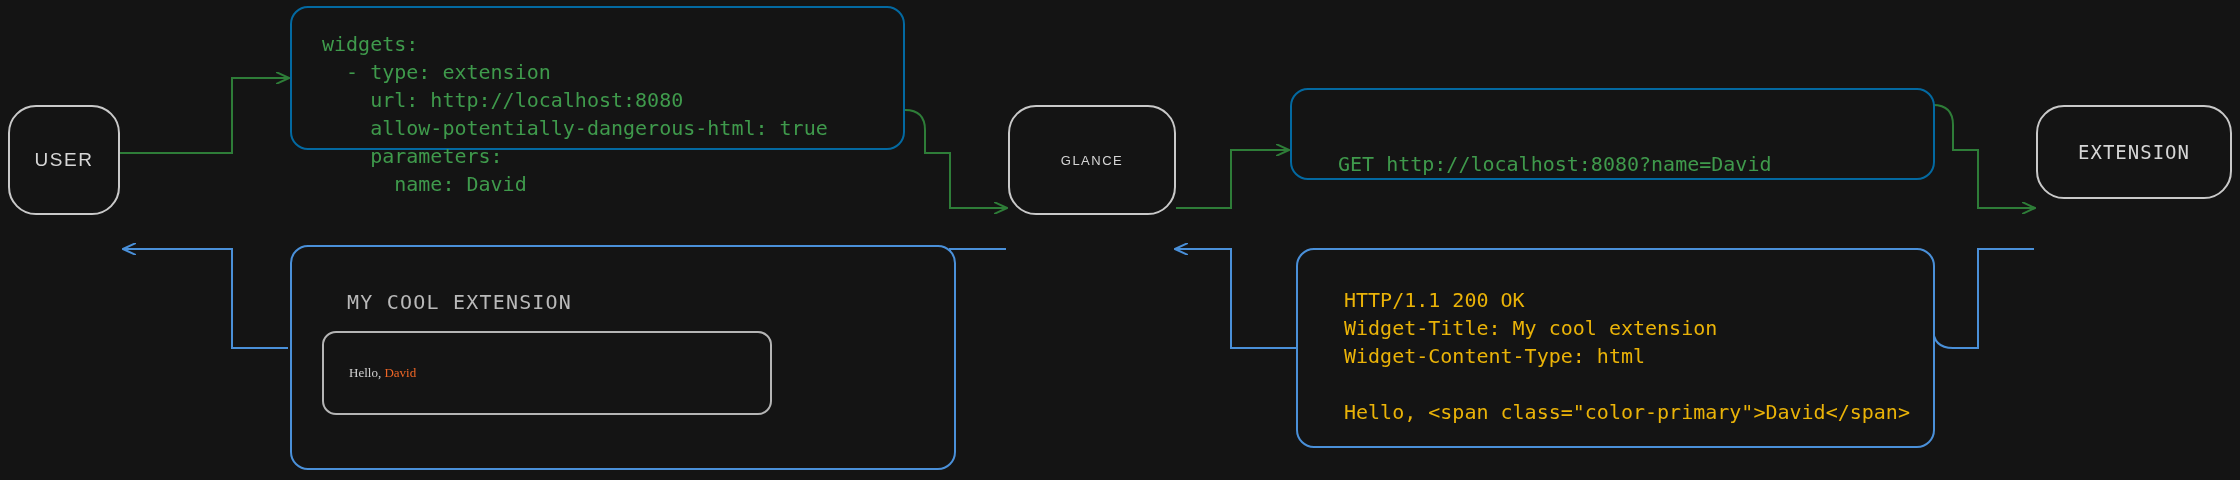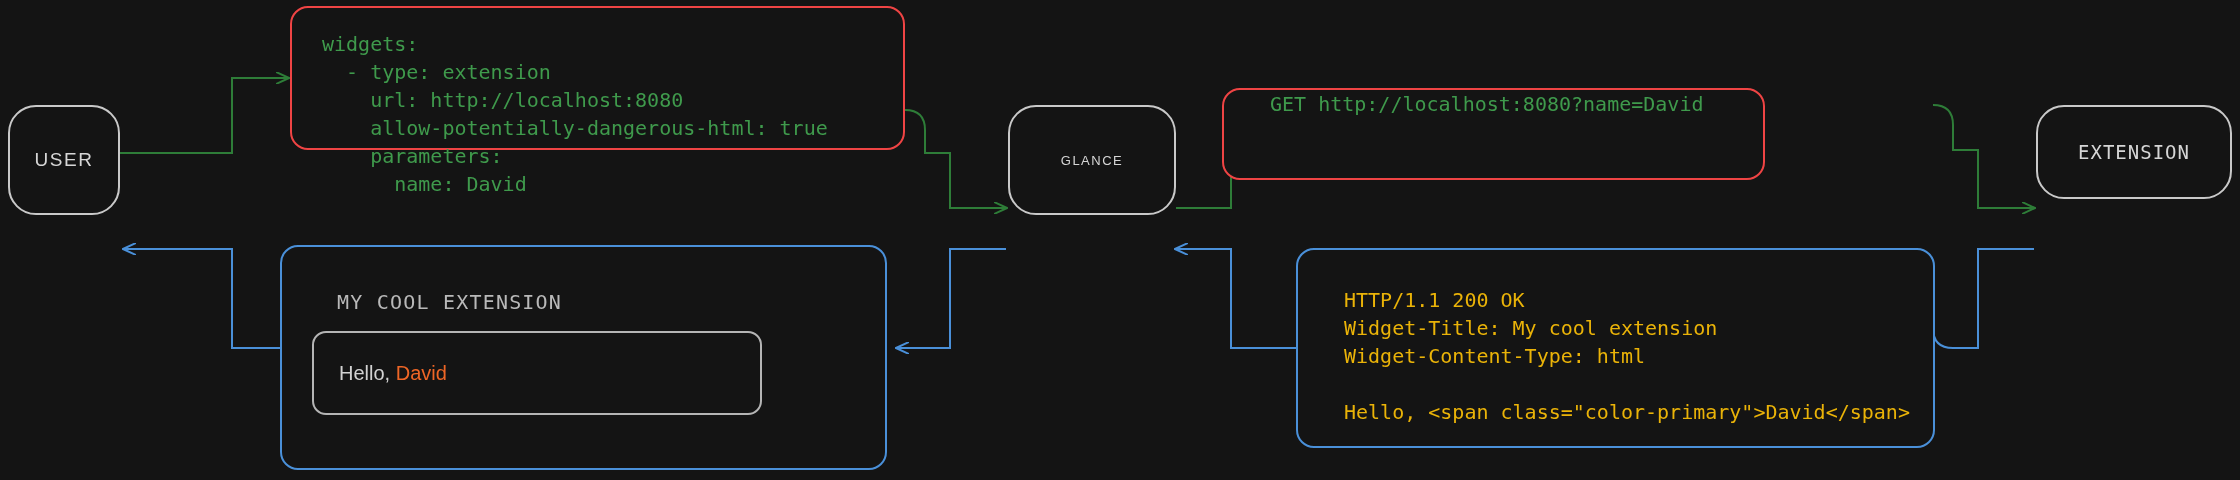--- a/index.html
+++ b/index.html
@@ -17,41 +17,41 @@
     background:#141414;
     display:flex;align-items:center;justify-content:center;
     color:#d6d6d6;letter-spacing:1px;
   }
   .node-user{font-family:"Liberation Sans",sans-serif;font-size:19px;letter-spacing:1.5px;}
   .node-glance{font-family:"Liberation Sans",sans-serif;font-size:13px;letter-spacing:1.5px;}
   .node-extension{font-family:"DejaVu Sans Mono",monospace;font-size:19px;letter-spacing:1px;}
 
   .panel{
     position:absolute;box-sizing:border-box;
-    border:2px solid #ef4444;border-radius:18px;background:#141414;
+    border:2px solid #0369a1;border-radius:18px;background:#141414;
   }
   .panel.blue{border-color:#4a90d9;}
 
   pre.code{
     margin:0;font-family:"DejaVu Sans Mono","Liberation Mono",monospace;
     font-size:20px;line-height:28px;white-space:pre;
   }
   .code.green{color:#3f9a4c;}
   .code.blue{color:#eab308;}
 
   .widget-title{
     font-family:"DejaVu Sans Mono",monospace;
     font-size:20px;color:#b9b9b9;letter-spacing:1.2px;
   }
   .widget-inner{
     box-sizing:border-box;border:2px solid #b5b5b5;border-radius:14px;
     background:#141414;display:flex;align-items:center;
   }
   .widget-body{
-    font-family:Liberation Sans, sans-serif;font-size:20px;color:#d2d2d2;
+    font-family:Liberation Serif, serif;font-size:13px;color:#d2d2d2;
   }
   .accent{color:#ee6626;}
 </style>
 </head>
 <body>
 
 <div id="stage">
 
   <svg id="wires" viewBox="0 0 2240 480" xmlns="http://www.w3.org/2000/svg">
     <defs>
@@ -97,32 +97,32 @@
 
   <div class="panel" style="left:290px;top:6px;width:615px;height:144px;padding:22px 0 0 30px;">
     <pre class="code green">widgets:
   - type: extension
     url: http://localhost:8080
     allow-potentially-dangerous-html: true
     parameters:
       name: David</pre>
   </div>
 
-  <div class="panel" style="left:1222px;top:88px;width:543px;height:92px;display:flex;align-items:flex-start;padding-left:46px;">
+  <div class="panel" style="left:1290px;top:88px;width:645px;height:92px;display:flex;align-items:flex-end;padding-left:46px;">
     <pre class="code green">GET http://localhost:8080?name=David</pre>
   </div>
 
   <div class="panel blue" style="left:1296px;top:248px;width:639px;height:200px;padding:36px 0 0 46px;">
     <pre class="code blue">HTTP/1.1 200 OK
 Widget-Title: My cool extension
 Widget-Content-Type: html
 
 Hello, &lt;span class="color-primary"&gt;David&lt;/span&gt;</pre>
   </div>
 
-  <div class="panel blue" style="left:280px;top:245px;width:607px;height:225px;">
+  <div class="panel blue" style="left:290px;top:245px;width:666px;height:225px;">
     <div class="widget-title" style="position:absolute;left:55px;top:43px;">MY COOL EXTENSION</div>
     <div class="widget-inner" style="position:absolute;left:30px;top:84px;width:450px;height:84px;padding-left:25px;">
       <div class="widget-body"><span>Hello, </span><span class="accent">David</span></div>
     </div>
   </div>
 
 </div>
 
 </body></html>

